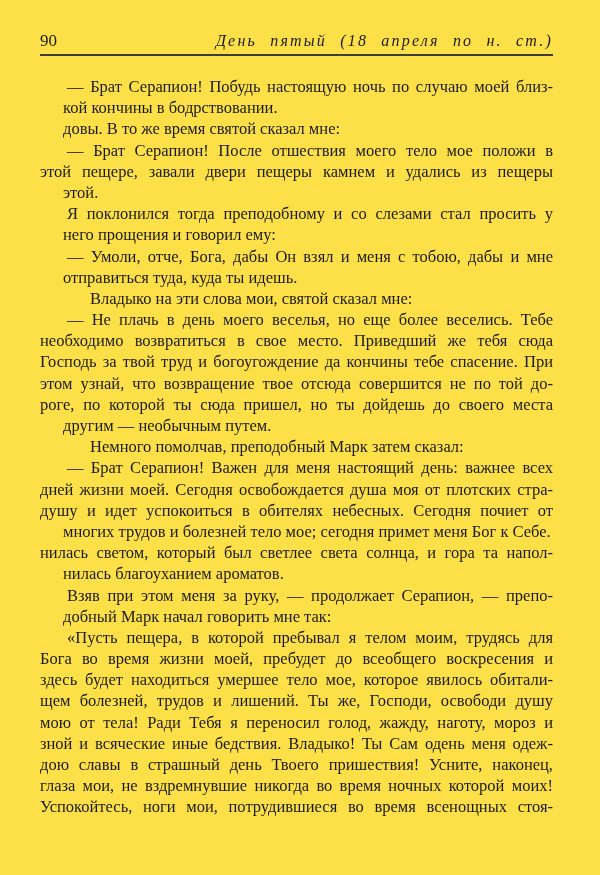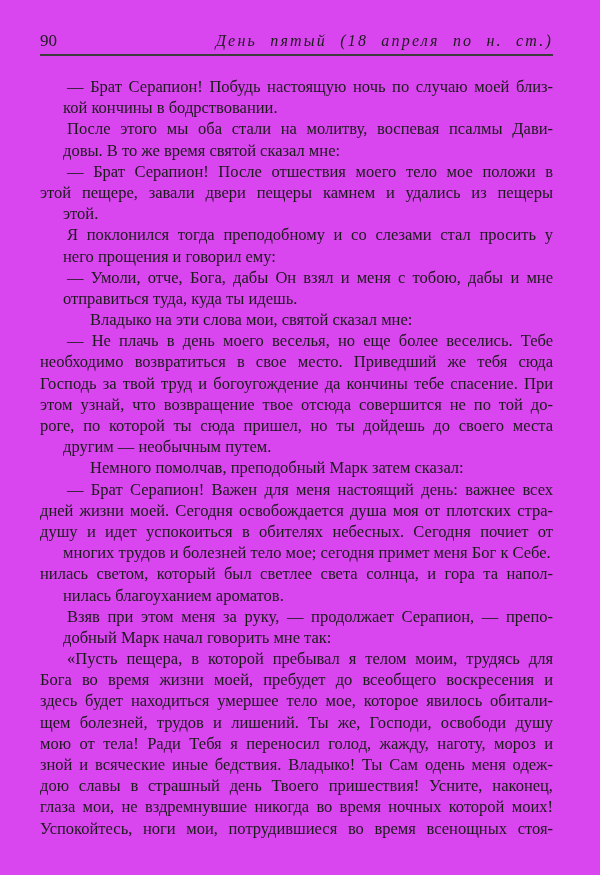--- a/index.html
+++ b/index.html
@@ -5,21 +5,21 @@
   html, body {
     margin: 0;
     padding: 0;
     background: #e8e8e6;
   }
   .page {
     position: relative;
     width: 600px;
     height: 875px;
     margin: 0 auto;
-    background: #d946ef;
+    background: #fde047;
     box-sizing: border-box;
     padding: 30px 47px 0 40px;
     font-family: "Liberation Serif", "DejaVu Serif", serif;
     color: #1b1b1b;
     overflow: hidden;
   }
   .running-header {
     position: relative;
     height: 21px;
   }
@@ -75,21 +75,20 @@
     <span class="page-number">90</span>
     <span class="header-title">День пятый (18 апреля по н. ст.)</span>
   </div>
   <hr class="header-rule">
   <div class="text-body">
       <div class="paragraph">
         <div class="line first">— Брат Серапион! Побудь настоящую ночь по случаю моей близ-</div>
         <div class="line para-end">кой кончины в бодрствовании.</div>
       </div>
       <div class="paragraph">
-        <div class="line first">После этого мы оба стали на молитву, воспевая псалмы Дави-</div>
         <div class="line para-end">довы. В то же время святой сказал мне:</div>
       </div>
       <div class="paragraph">
         <div class="line first">— Брат Серапион! После отшествия моего тело мое положи в</div>
         <div class="line">этой пещере, завали двери пещеры камнем и удались из пещеры</div>
         <div class="line para-end">этой.</div>
       </div>
       <div class="paragraph">
         <div class="line first">Я поклонился тогда преподобному и со слезами стал просить у</div>
         <div class="line para-end">него прощения и говорил ему:</div>

